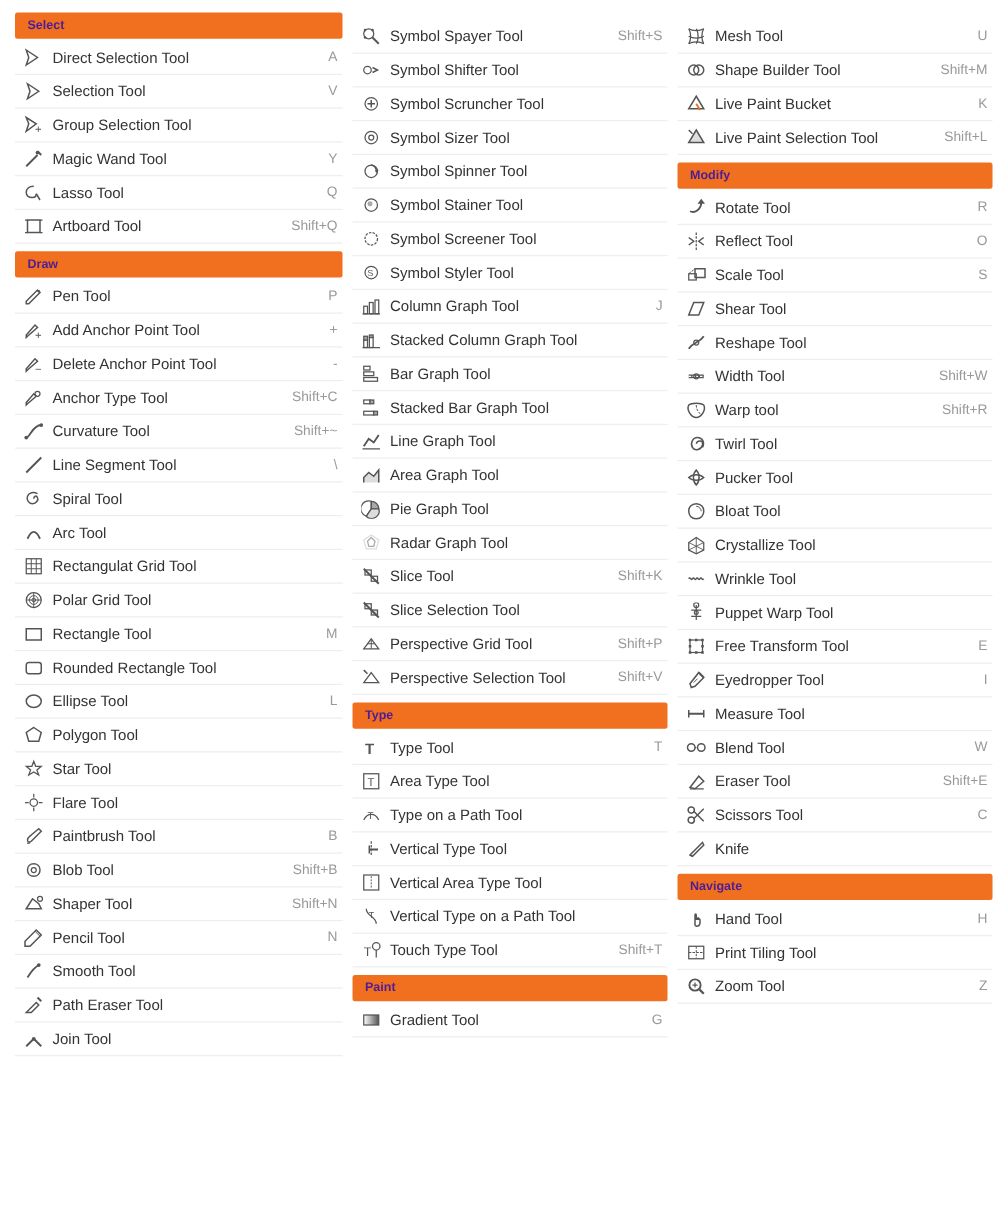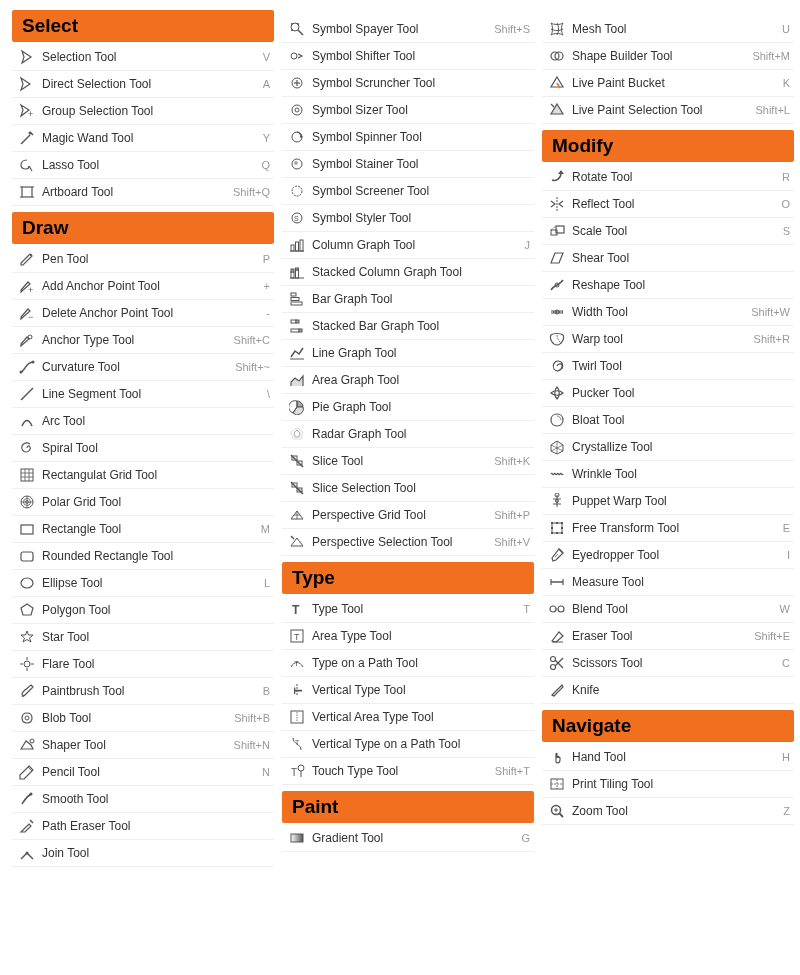--- a/index.html
+++ b/index.html
@@ -15,23 +15,23 @@
       display: grid;
       grid-template-columns: 270px 260px 260px;
       gap: 0;
       padding: 10px 8px;
     }
     .column {
       padding: 0 4px;
     }
     .section-header {
       background: #f07020;
-      color: #000000;
+      color: #4c1d95;
       font-weight: bold;
-      font-size: 19px;
+      font-size: 10px;
       padding: 5px 10px;
       margin-bottom: 2px;
       border-radius: 2px;
     }
     .tool-item {
       display: flex;
       align-items: center;
       padding: 3px 4px;
       border-bottom: 1px solid #eee;
       min-height: 26px;
@@ -67,34 +67,34 @@
   </style>
 </head>
 <body>
 
 <div class="container">
 <div class="column">
       <div class="section-header">Select</div>
       <div class="tool-item">
         <span class="tool-icon">
           <svg viewBox="0 0 16 16">
+            <path d="M2 2 L11 8 L2 14 L4 8 Z" fill="none" stroke="#555" stroke-width="1.2"></path>
+          </svg>
+        </span>
+        <span class="tool-name">Direct Selection Tool</span>
+        <span class="tool-shortcut">A</span>
+      </div>
+      <div class="tool-item">
+        <span class="tool-icon">
+          <svg viewBox="0 0 16 16">
             <path d="M3 2 L12 8 L3 14 L5 8 Z" fill="none" stroke="#555" stroke-width="1.2"></path>
           </svg>
         </span>
         <span class="tool-name">Selection Tool</span>
         <span class="tool-shortcut">V</span>
-      </div>
-      <div class="tool-item">
-        <span class="tool-icon">
-          <svg viewBox="0 0 16 16">
-            <path d="M2 2 L11 8 L2 14 L4 8 Z" fill="none" stroke="#555" stroke-width="1.2"></path>
-          </svg>
-        </span>
-        <span class="tool-name">Direct Selection Tool</span>
-        <span class="tool-shortcut">A</span>
       </div>
       <div class="tool-item">
         <span class="tool-icon">
           <svg viewBox="0 0 16 16">
             <path d="M2 2 L10 7 L2 13 L4 7Z" fill="none" stroke="#555" stroke-width="1.2"></path>
             <text x="9" y="14" font-size="9" fill="#555">+</text>
           </svg>
         </span>
         <span class="tool-name">Group Selection Tool</span>
       </div>
@@ -190,32 +190,32 @@
           <svg viewBox="0 0 16 16">
             <line x1="2" y1="14" x2="14" y2="2" stroke="#555" stroke-width="1.5"></line>
           </svg>
         </span>
         <span class="tool-name">Line Segment Tool</span>
         <span class="tool-shortcut">\</span>
       </div>
       <div class="tool-item">
         <span class="tool-icon">
           <svg viewBox="0 0 16 16">
+            <path d="M8 8 C8 6 10 5 11 7 C12 9 10 12 7 12 C4 12 2 9 3 6 C4 3 8 2 11 4" fill="none" stroke="#555" stroke-width="1.2"></path>
+          </svg>
+        </span>
+        <span class="tool-name">Spiral Tool</span>
+      </div>
+      <div class="tool-item">
+        <span class="tool-icon">
+          <svg viewBox="0 0 16 16">
             <path d="M3 13 Q8 2 13 13" fill="none" stroke="#555" stroke-width="1.5"></path>
           </svg>
         </span>
         <span class="tool-name">Arc Tool</span>
-      </div>
-      <div class="tool-item">
-        <span class="tool-icon">
-          <svg viewBox="0 0 16 16">
-            <path d="M8 8 C8 6 10 5 11 7 C12 9 10 12 7 12 C4 12 2 9 3 6 C4 3 8 2 11 4" fill="none" stroke="#555" stroke-width="1.2"></path>
-          </svg>
-        </span>
-        <span class="tool-name">Spiral Tool</span>
       </div>
       <div class="tool-item">
         <span class="tool-icon">
           <svg viewBox="0 0 16 16">
             <rect x="2" y="2" width="12" height="12" fill="none" stroke="#555" stroke-width="1"></rect>
             <line x1="6" y1="2" x2="6" y2="14" stroke="#555" stroke-width="0.8"></line>
             <line x1="10" y1="2" x2="10" y2="14" stroke="#555" stroke-width="0.8"></line>
             <line x1="2" y1="6" x2="14" y2="6" stroke="#555" stroke-width="0.8"></line>
             <line x1="2" y1="10" x2="14" y2="10" stroke="#555" stroke-width="0.8"></line>
           </svg>

